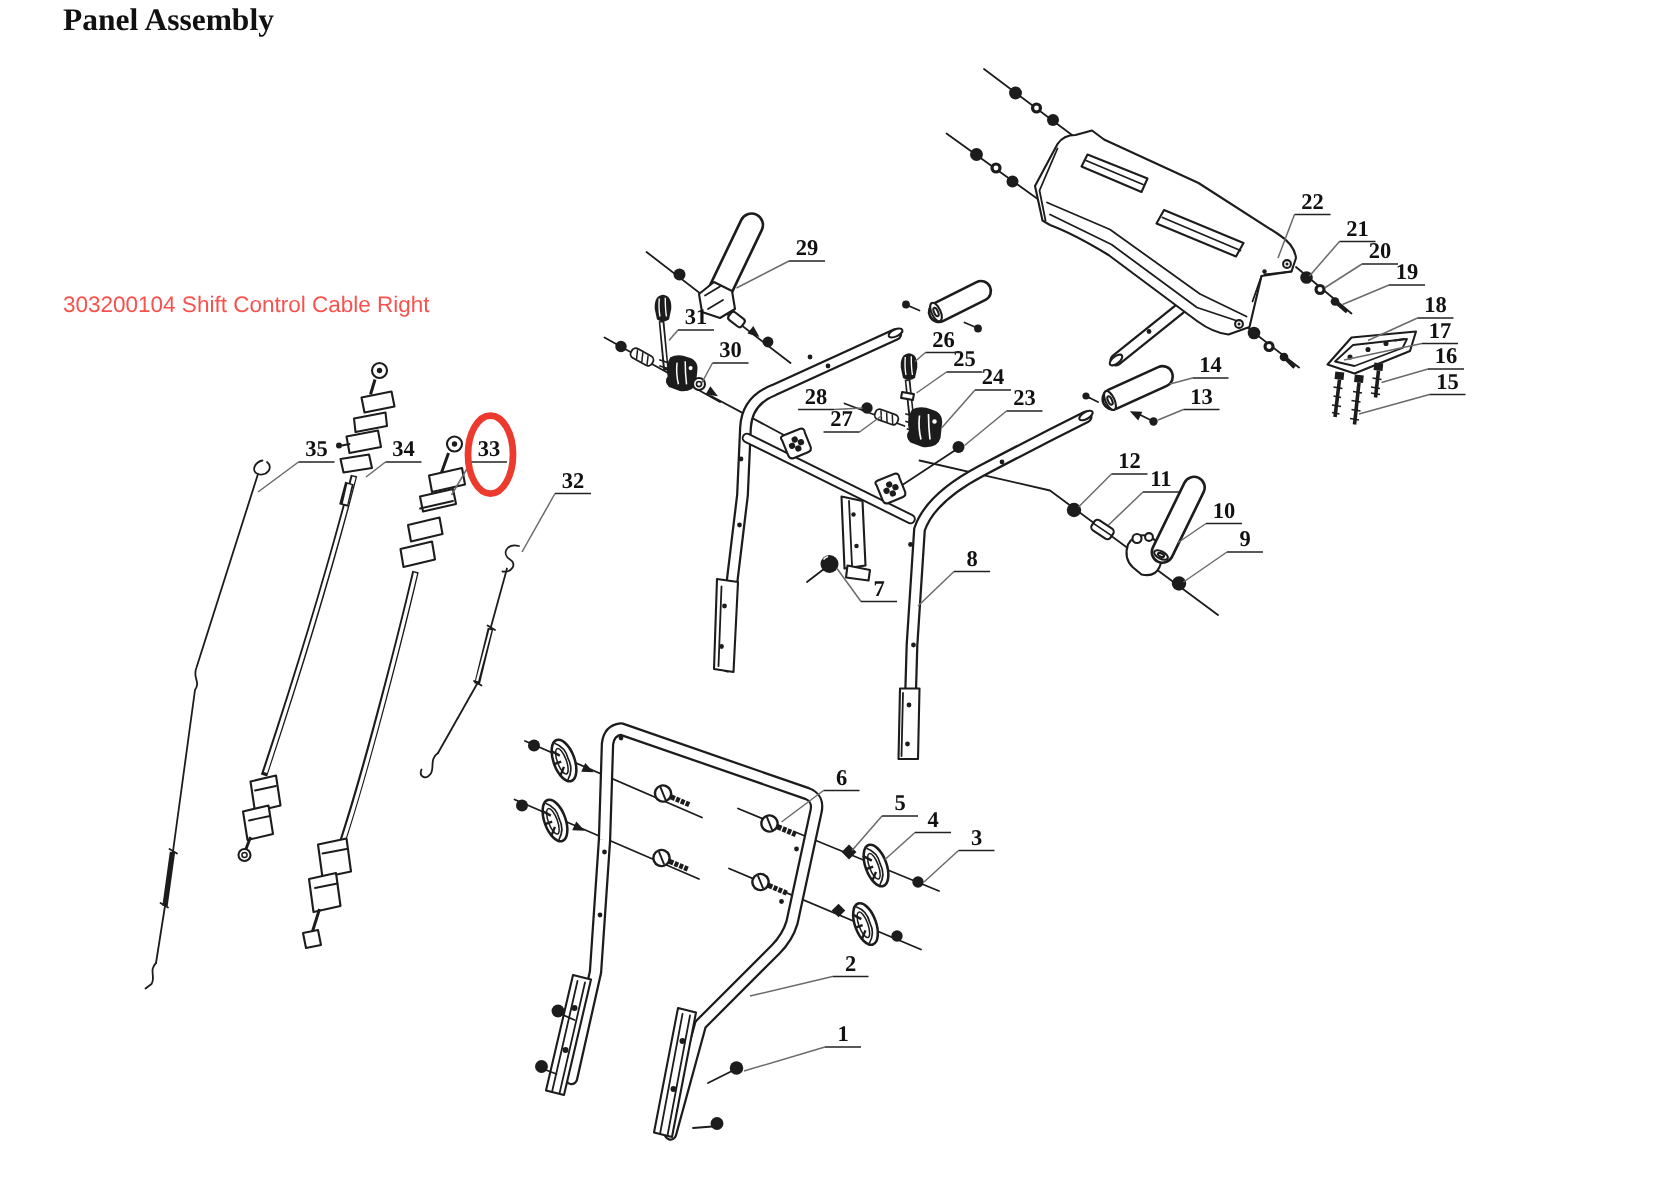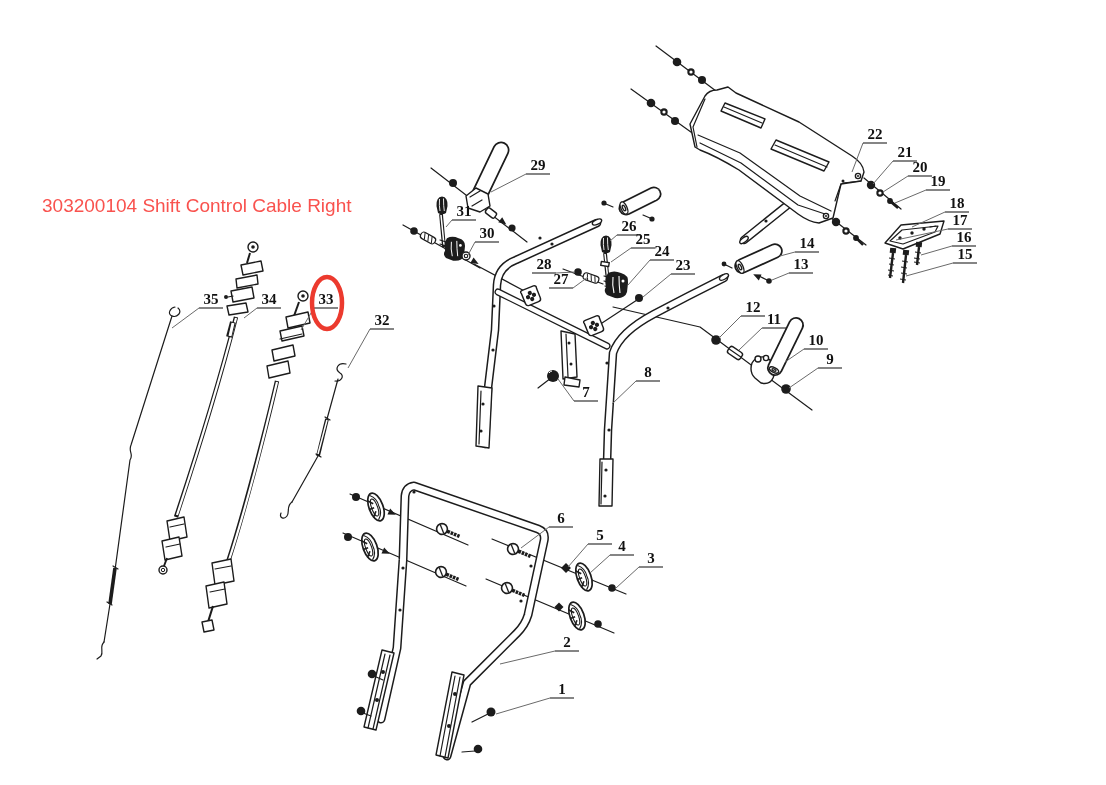--- a/index.html
+++ b/index.html
@@ -1,20 +1,20 @@
 <!DOCTYPE html>
 <html><head>
 <meta charset="utf-8">
 <style>
   html,body{margin:0;padding:0;background:#fff;}
   #stage{position:relative;width:1106px;height:785px;background:#fff;overflow:hidden;
          font-family:"Liberation Sans",sans-serif;}
   #page-title{position:absolute;left:42px;top:1px;font-family:"Liberation Serif",serif;
               font-weight:bold;font-size:21px;color:#111;}
-  #part-annotation{position:absolute;left:42px;top:195px;font-size:19px;color:#f9524e;
+  #part-annotation{position:absolute;left:42px;top:195px;font-size:15px;color:#f9524e;
                    font-family:"Liberation Sans",sans-serif;}
   svg{position:absolute;left:0;top:0;}
   .ln{stroke:#1c1c1c;stroke-width:1.2;fill:none;stroke-linecap:round;stroke-linejoin:round}
   .wh{fill:#fff;stroke:#1c1c1c;stroke-width:1.4;stroke-linejoin:round}
   .bk{fill:#1c1c1c;stroke:none}
   .tubeo{stroke:#1c1c1c;fill:none;stroke-linecap:round;stroke-linejoin:round}
   .tubei{stroke:#fff;fill:none;stroke-linecap:round;stroke-linejoin:round}
   .callout-num{font-family:"Liberation Serif",serif;font-weight:bold;font-size:15px;
                fill:#111;text-anchor:middle}
   .callout-underline{stroke:#222;stroke-width:1.1}
@@ -471,14 +471,15 @@
         <line x1="257" y1="308" x2="281" y2="308" class="callout-underline"></line>
         <text x="269" y="304" class="callout-num">34</text>
         <line x1="199" y1="308" x2="172" y2="328" class="callout-leader"></line>
         <line x1="199" y1="308" x2="223" y2="308" class="callout-underline"></line>
         <text x="211" y="304" class="callout-num">35</text>
       </g>
 
     <ellipse fill="none" stroke-width="4.5" cx="327" cy="303" rx="15" ry="26" stroke="#ec3a2e"></ellipse>
   </svg>
 
+  <div id="page-title">Panel Assembly</div>
   <div id="part-annotation" style="color: rgb(249, 82, 78);">303200104 Shift Control Cable Right</div>
 </div>
 
 </body></html>

